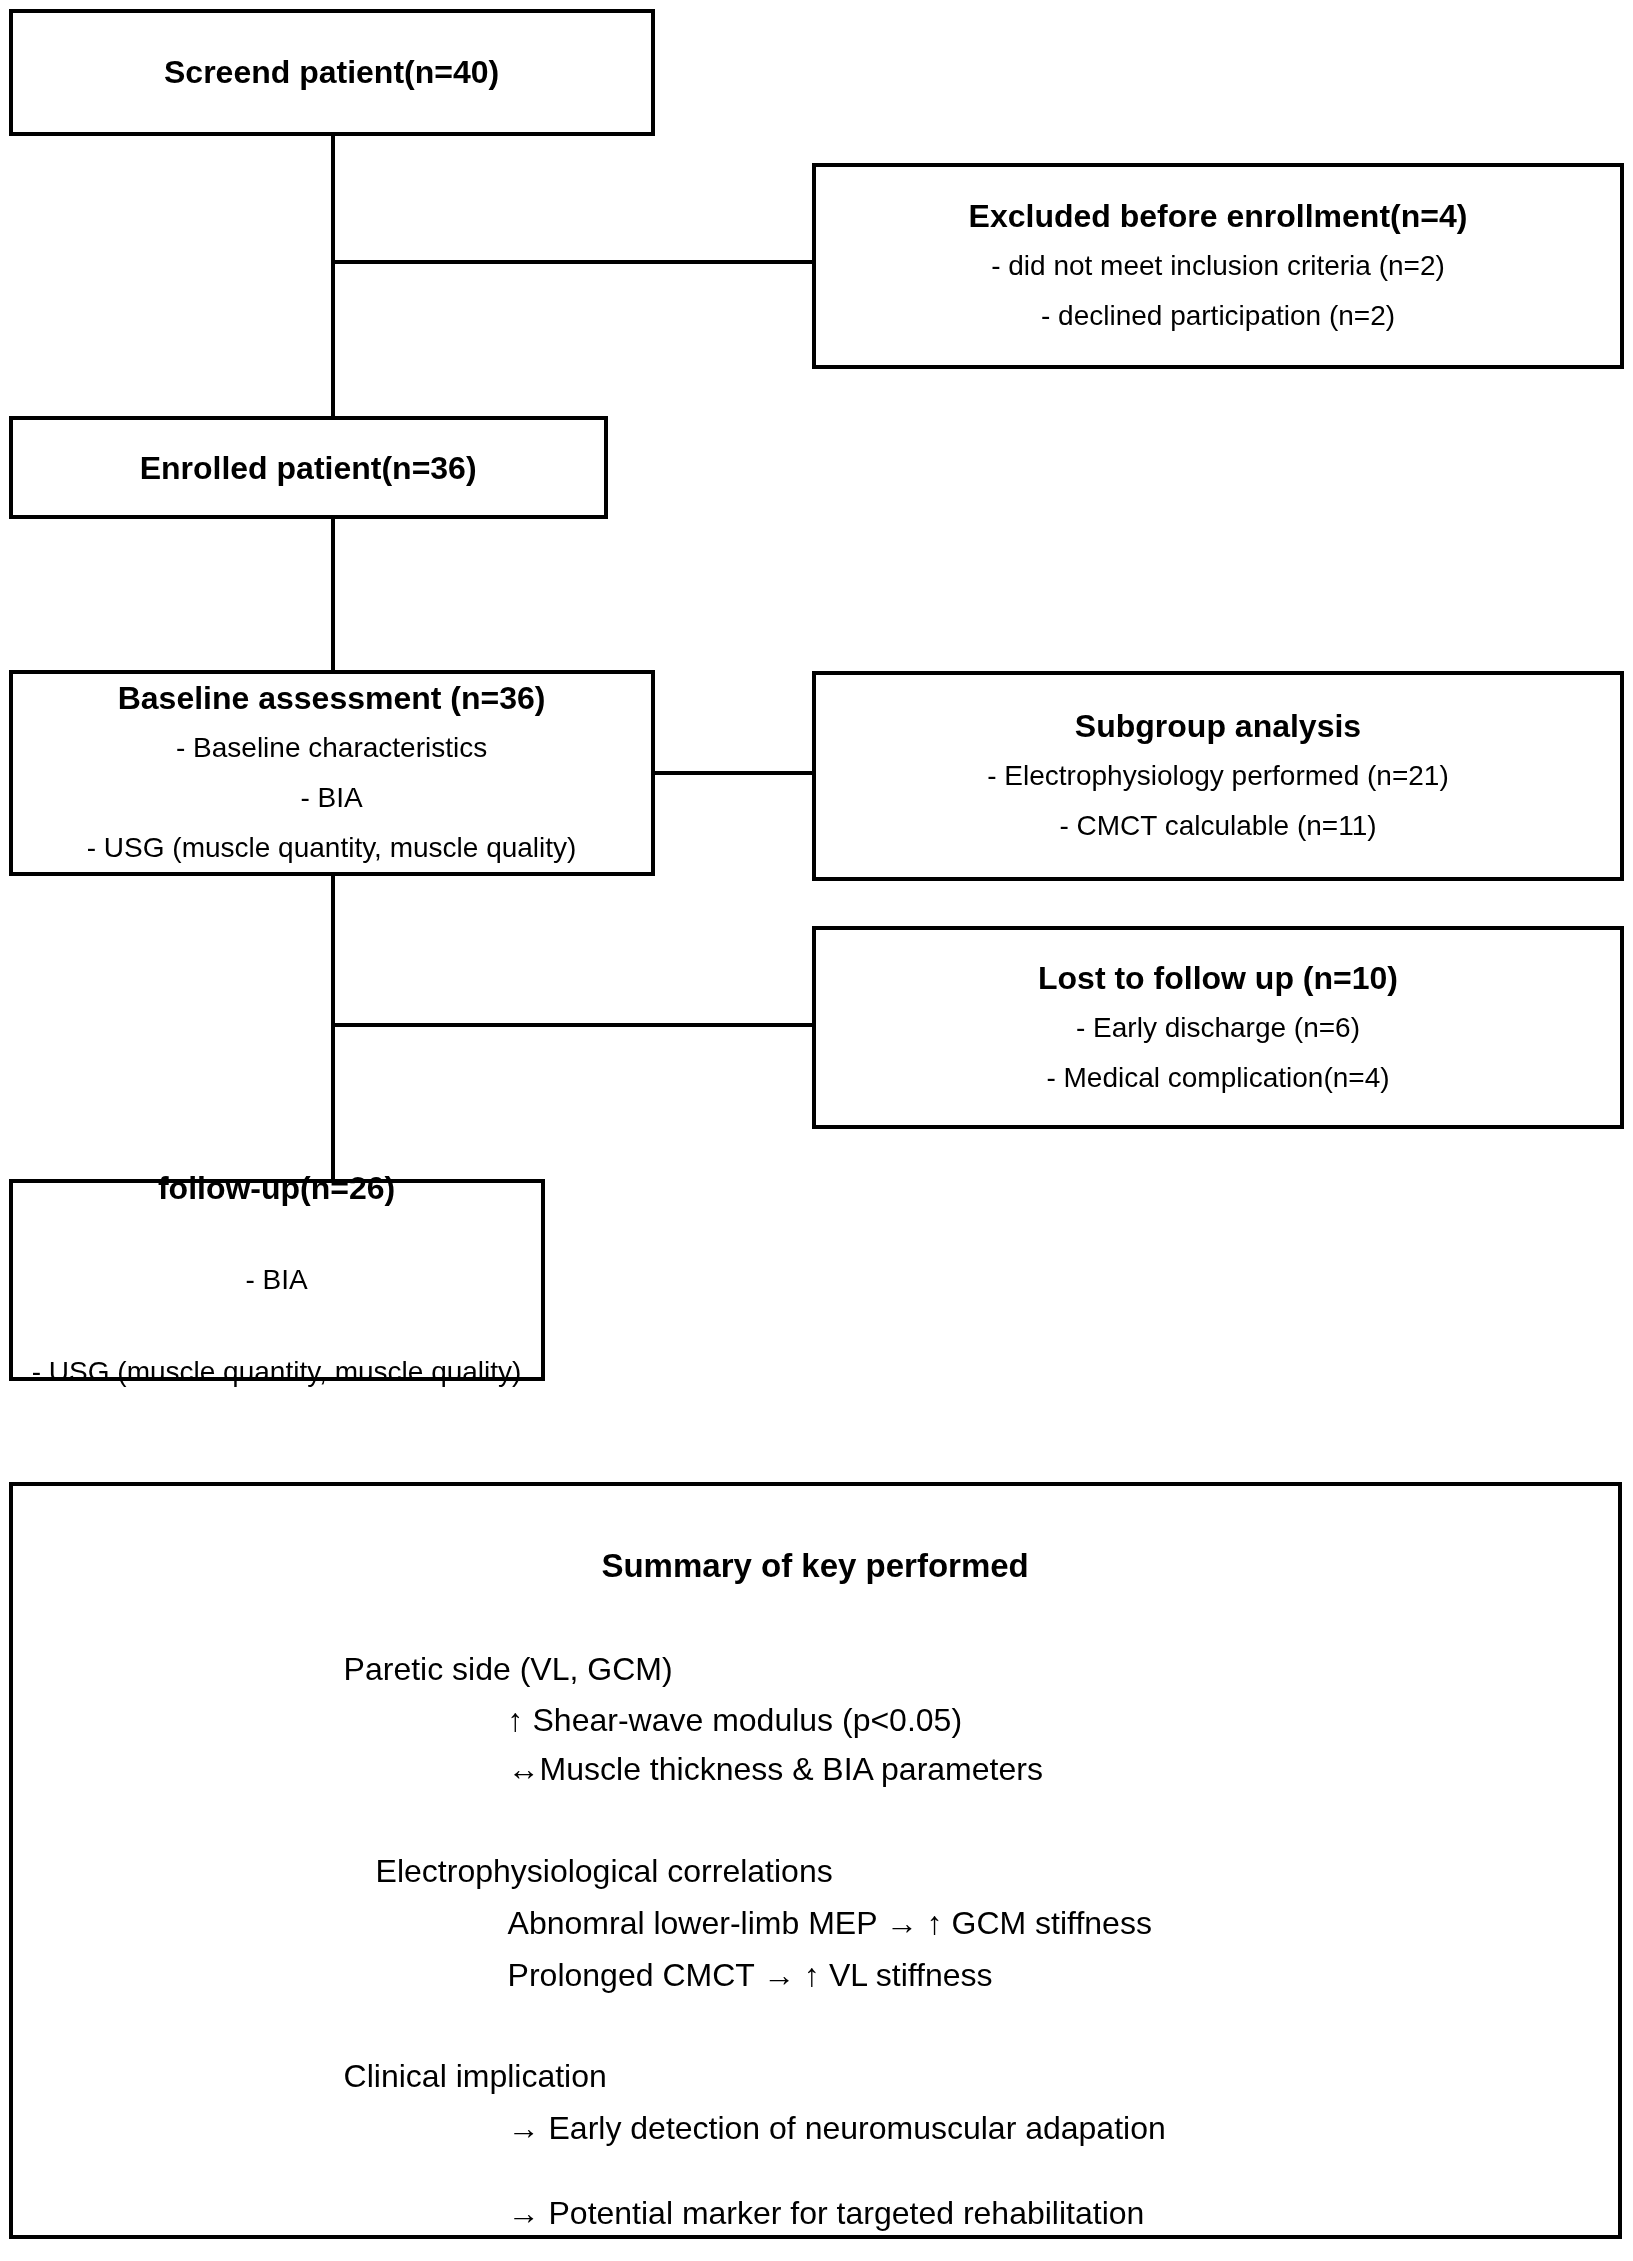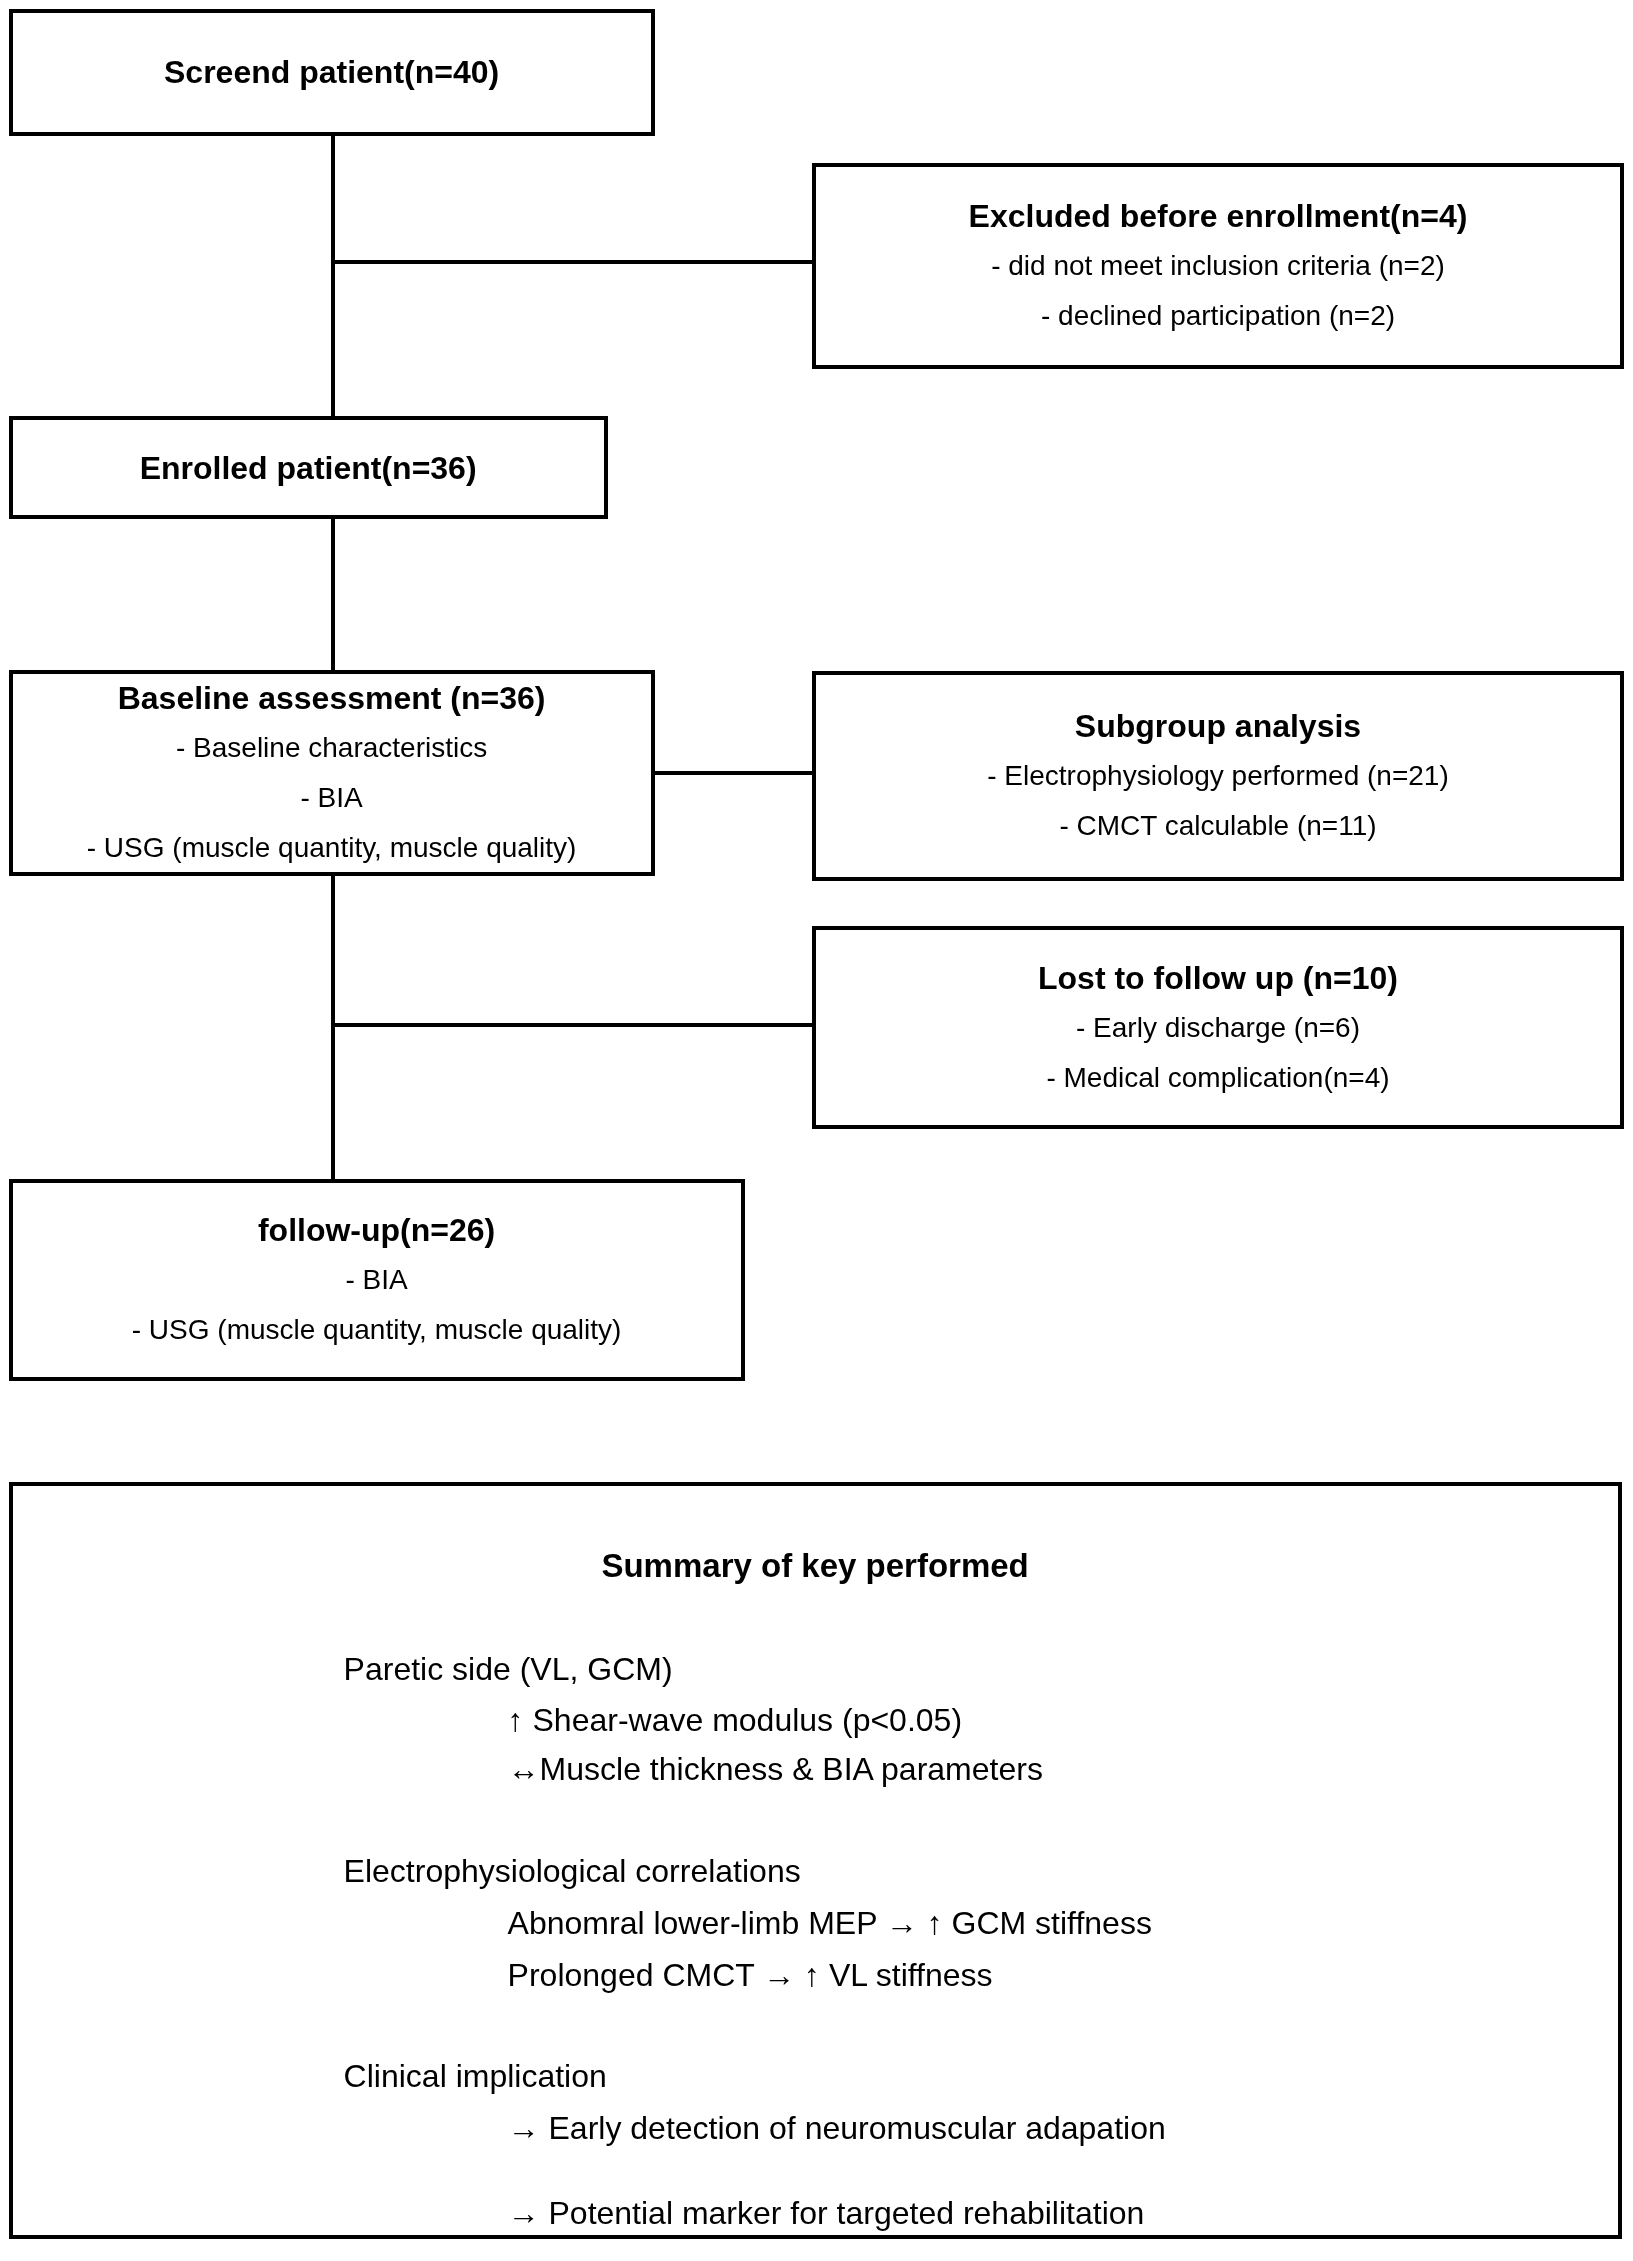--- a/index.html
+++ b/index.html
@@ -39,21 +39,21 @@
     white-space: nowrap;
   }
   .conn {
     position: absolute;
     background: #000000;
   }
   
   #box-screened  { left: 8.6px;   top: 8.6px;   width: 646px; height: 127px; }
   #box-enrolled  { left: 8.6px;   top: 416px;  width: 599px; height: 103px; }
   #box-baseline  { left: 8.6px;   top: 670px; width: 646px; height: 206px; }
-  #box-followup  { left: 8.6px;   top: 1179px; width: 736px; height: 202px; }
+  #box-followup  { left: 8.6px;   top: 1179px; width: 536px; height: 202px; gap: 42px; }
   
   #box-excluded  { left: 812px; top: 163px;  width: 812px; height: 206px; }
   #box-subgroup  { left: 812px; top: 671px; width: 812px; height: 210px; }
   #box-lost      { left: 812px; top: 926px; width: 812px; height: 203px; }
   
   #v1 { left: 331px;  top: 114px;  width: 4px;   height: 304px; }
   #h1 { left: 331px;  top: 260px;  width: 484px;  height: 4px;  }
   #v2 { left: 331px;  top: 517px;  width: 4px;   height: 155px; }
   #h2 { left: 654px; top: 771px; width: 161px;  height: 4px;  }
   #v3 { left: 331px;  top: 875px; width: 4px;   height: 307px; }
@@ -85,21 +85,21 @@
     font-size: 32px;
     line-height: 46px;
     font-weight: 400;
     white-space: nowrap;
   }
   .sum-header { left: 331px; }
   .sum-sub    { left: 495px; }
   #sum-h0 { top: 160px; }
   #sum-l00 { top: 211px; }
   #sum-l01 { top: 260px; }
-  #sum-h1 { top: 362px; }
+  #sum-h1 { top: 362px; margin-left: 32px; }
   #sum-l10 { top: 414px; }
   #sum-l11 { top: 466px; }
   #sum-h2 { top: 567px; }
   #sum-l20 { top: 619px; }
   #sum-l21 { top: 704px; }
 </style>
 </head>
 <body>
 
 <div id="canvas">

